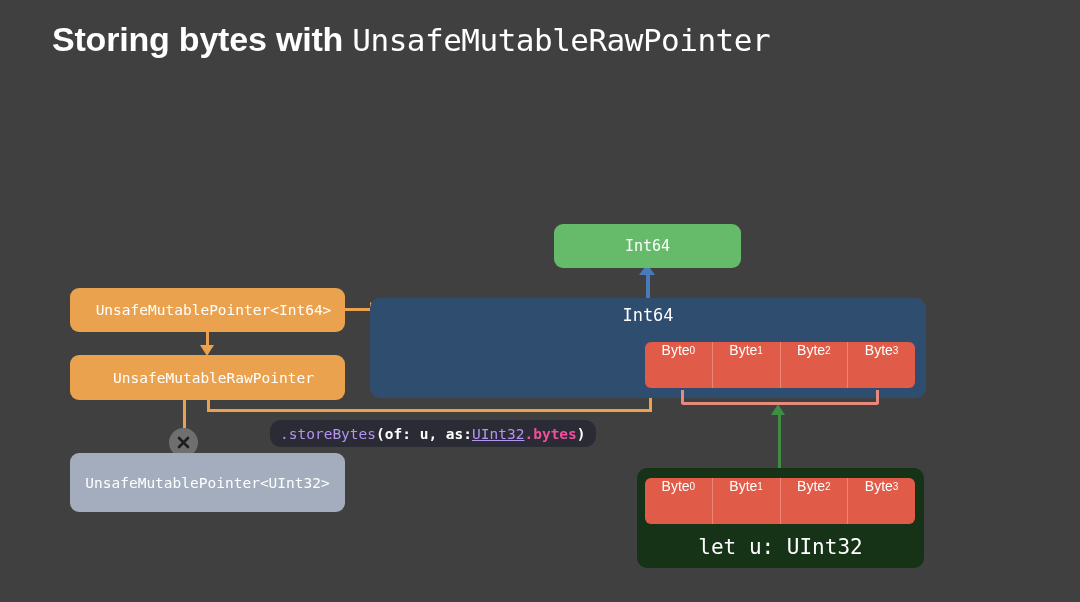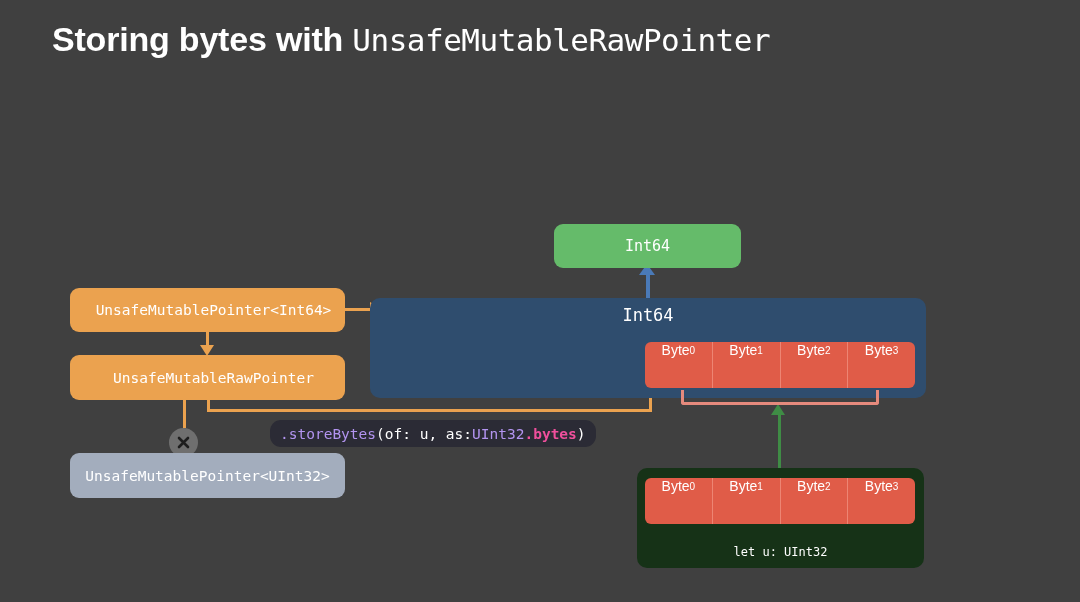--- a/index.html
+++ b/index.html
@@ -33,21 +33,21 @@
     border-radius: 9px;
     font-family: "DejaVu Sans Mono", "Liberation Mono", monospace;
     font-size: 14.5px; color: #ffffff; white-space: nowrap;
   }
   .orange { background: #eba24f; padding-left: 12px; }
   .gray   { background: #a3adbd; }
   .green  { background: #65bb6a; }
 
   #box-ump-int64 { left: 70px; top: 288px; width: 275px; height: 44px; }
   #box-umrp      { left: 70px; top: 355px; width: 275px; height: 45px; }
-  #box-ump-uint32{ left: 70px; top: 453px; width: 275px; height: 45px; }
+  #box-ump-uint32{ left: 70px; top: 453px; width: 275px; height: 59px; }
   #box-green-int64 { left: 554px; top: 224px; width: 187px; height: 44px; font-size: 15px; }
 
   
   #box-blue {
     position: absolute; left: 370px; top: 298px; width: 556px; height: 100px;
     background: #2f4d6e; border-radius: 10px;
   }
   #blue-label {
     position: absolute; left: 0; right: 0; top: 7px; text-align: center;
     font-family: "DejaVu Sans Mono", "Liberation Mono", monospace;
@@ -71,34 +71,34 @@
   #strip-green { left: 645px; top: 478px; width: 270px; height: 46px; }
 
   
   #box-darkgreen {
     position: absolute; left: 637px; top: 468px; width: 287px; height: 100px;
     background: #163217; border-radius: 10px;
   }
   #darkgreen-label {
     position: absolute; left: 0; right: 0; bottom: 9px; text-align: center;
     font-family: "DejaVu Sans Mono", "Liberation Mono", monospace;
-    font-size: 12px; color: #ffffff;
+    font-size: 21px; color: #ffffff;
   }
 
   
   #code-callout {
     position: absolute; left: 270px; top: 420px; height: 27px;
     display: flex; align-items: center; padding: 0 10px;
     background: #2b2b35; border-radius: 11px;
     font-family: "DejaVu Sans Mono", "Liberation Mono", monospace;
     font-size: 14.5px; white-space: nowrap;
   }
   .tok-fn   { color: #b394f0; }
-  .tok-p    { color: #ffffff; }
-  .tok-type { color: #b394f0; }
+  .tok-p    { color: #ffffff; font-weight: bold; }
+  .tok-type { color: #b394f0; text-decoration: underline; }
   .tok-self { color: #ef4f9c; font-weight: bold; }
 
   
   .line { position: absolute; }
 
   
   #a1-shaft { left: 345px; top: 308px; width: 28px; height: 3px; background: #eba24f; }
   #a1-head {
     left: 370px; top: 302px; width: 0; height: 0;
     border-left: 12px solid #eba24f;

